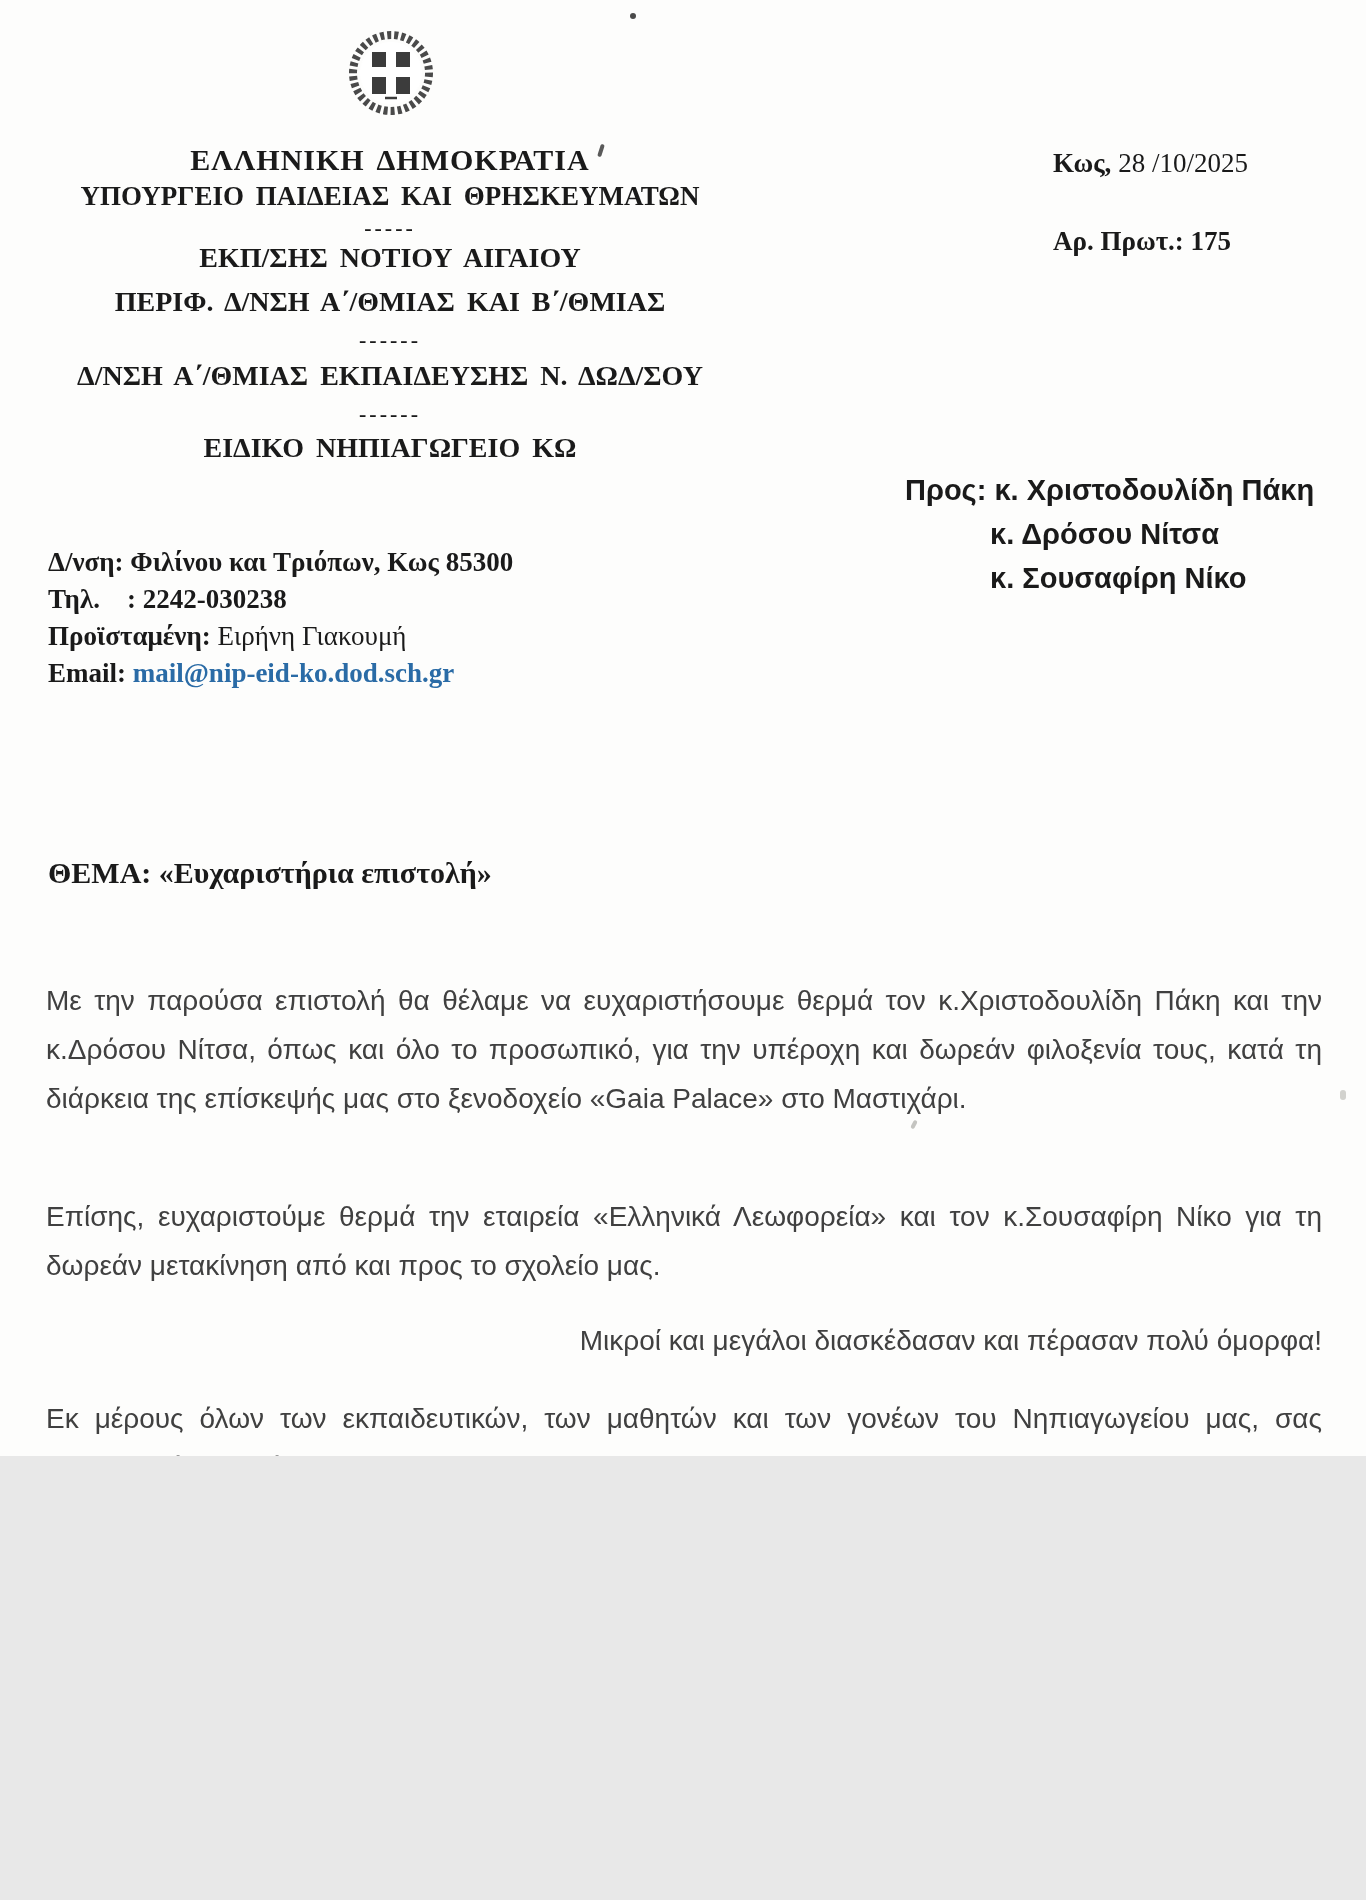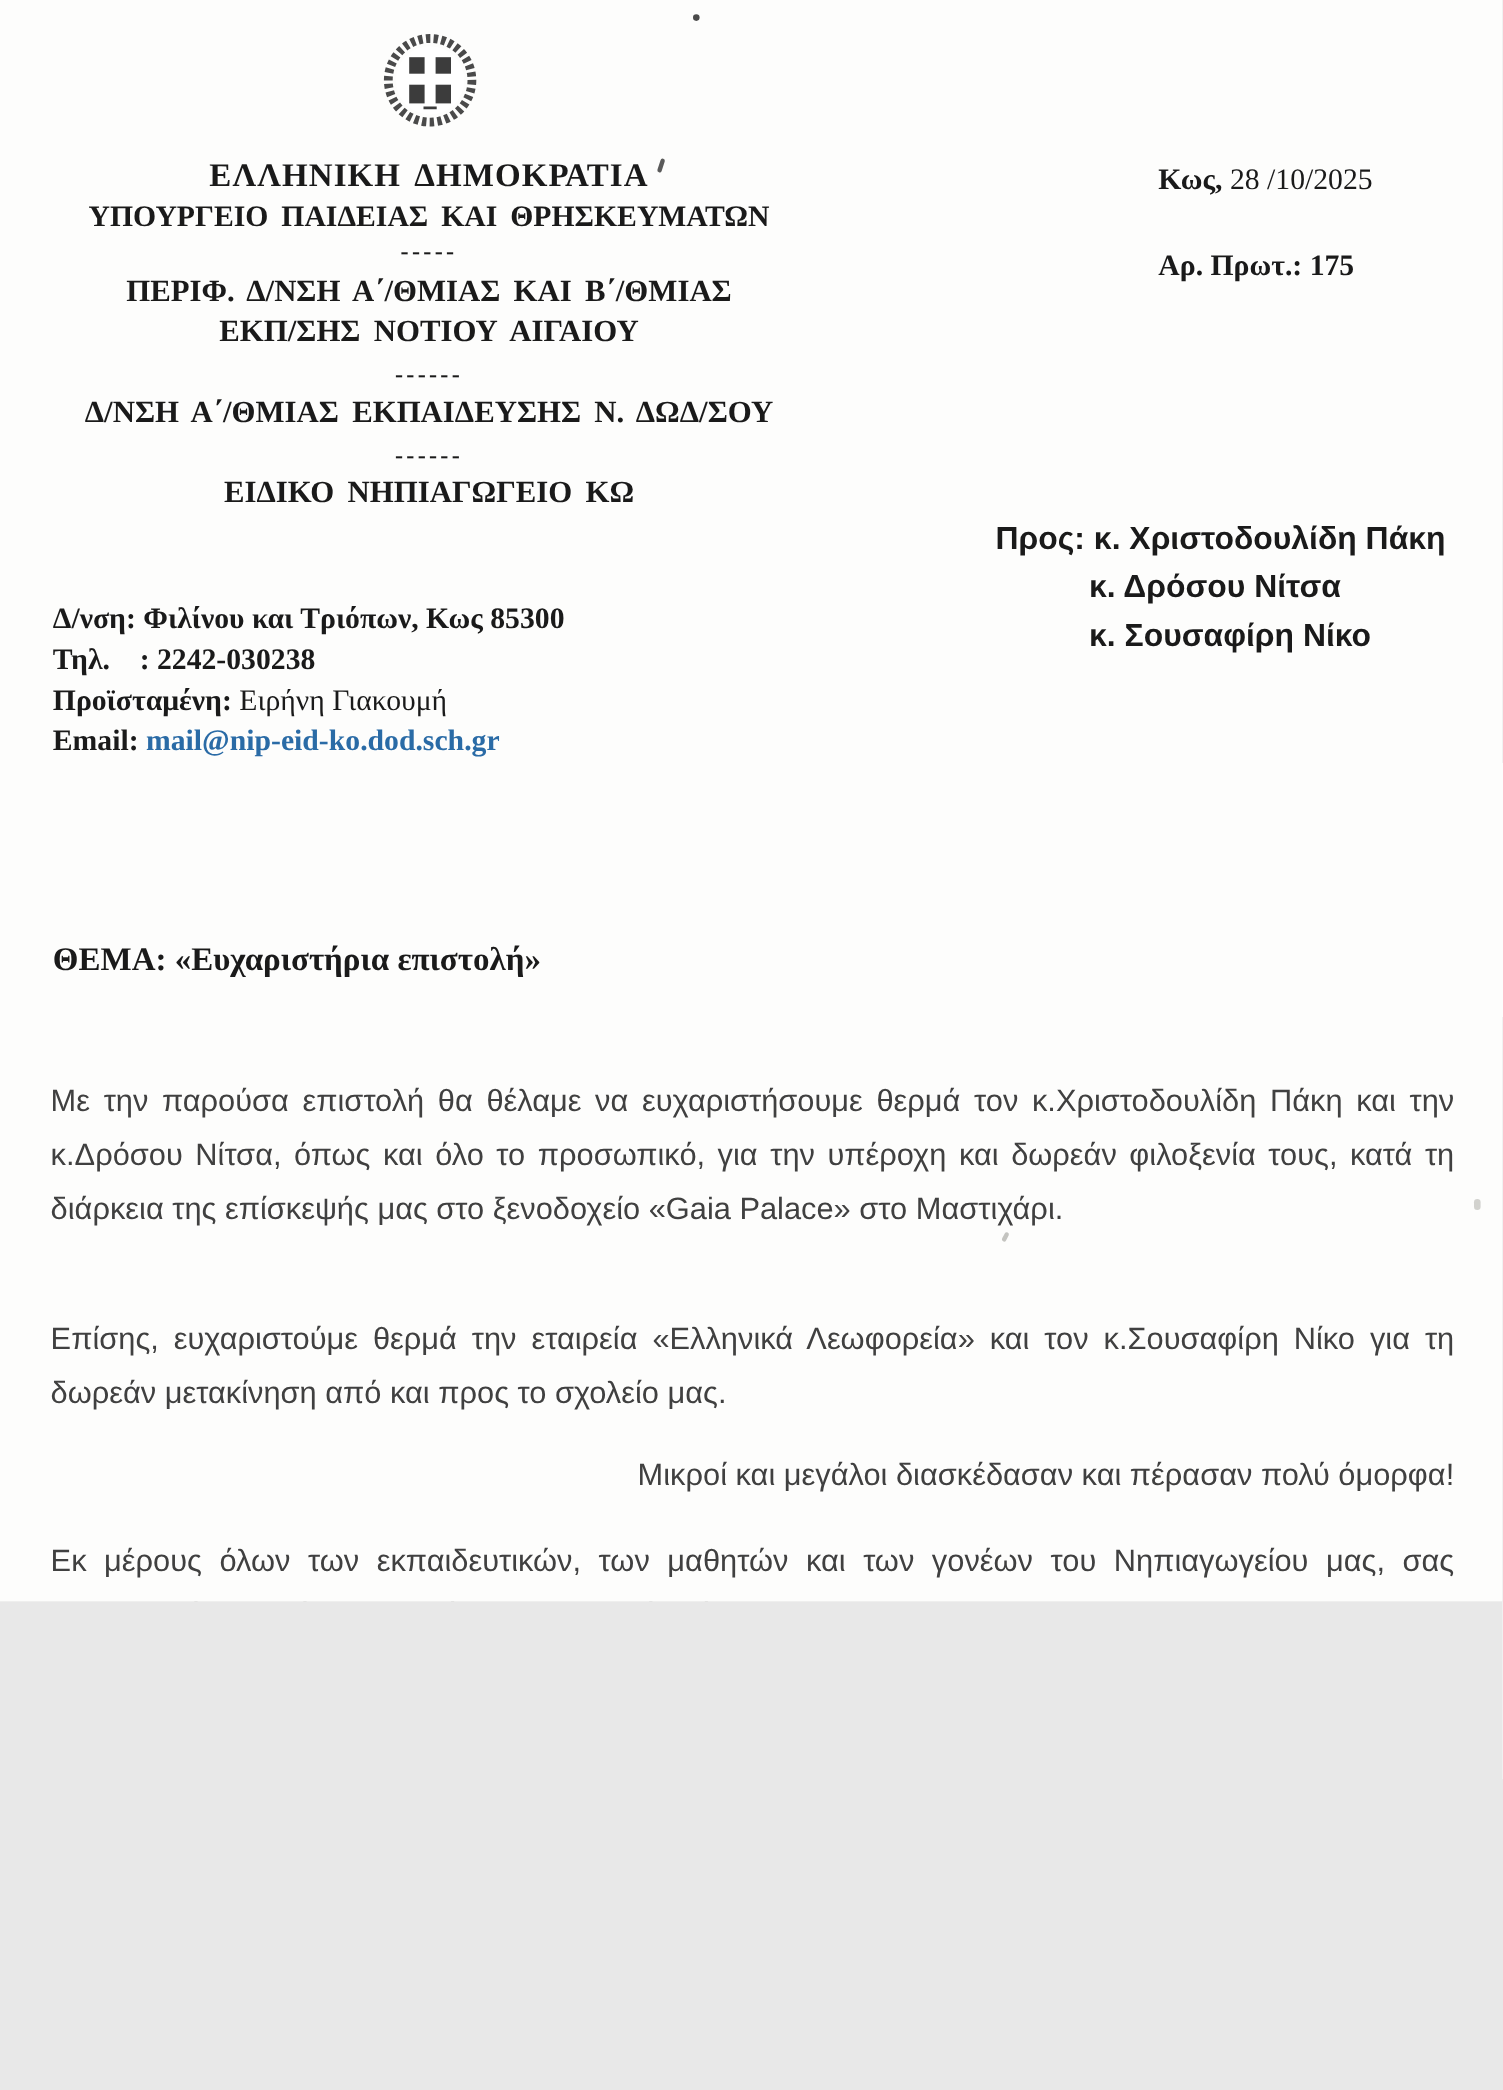--- a/index.html
+++ b/index.html
@@ -82,22 +82,22 @@
       <rect x="45" y="25" width="10" height="48" fill="#ffffff"></rect>
       <rect x="29" y="43" width="42" height="10" fill="#ffffff"></rect>
       <path d="M44 74 L56 74" stroke="#3c3c3c" stroke-width="2.5" fill="none"></path>
     </svg>
   </div>
 
   <div class="abs header-block serif">
     <div class="hl hl-1">ΕΛΛΗΝΙΚΗ ΔΗΜΟΚΡΑΤΙΑ</div>
     <div class="hl hl-2 hl-m2">ΥΠΟΥΡΓΕΙΟ ΠΑΙΔΕΙΑΣ ΚΑΙ ΘΡΗΣΚΕΥΜΑΤΩΝ</div>
     <div class="hl-dash hl-m3">-----</div>
+    <div class="hl hl-5">ΕΚΠ/ΣΗΣ ΝΟΤΙΟΥ ΑΙΓΑΙΟΥ</div>
     <div class="hl hl-4 hl-m4">ΠΕΡΙΦ. Δ/ΝΣΗ Α΄/ΘΜΙΑΣ ΚΑΙ Β΄/ΘΜΙΑΣ</div>
-    <div class="hl hl-5">ΕΚΠ/ΣΗΣ ΝΟΤΙΟΥ ΑΙΓΑΙΟΥ</div>
     <div class="hl-dash hl-m6">------</div>
     <div class="hl hl-7 hl-m7">Δ/ΝΣΗ Α΄/ΘΜΙΑΣ ΕΚΠΑΙΔΕΥΣΗΣ Ν. ΔΩΔ/ΣΟΥ</div>
     <div class="hl-dash hl-m8">------</div>
     <div class="hl hl-9 hl-m9">ΕΙΔΙΚΟ ΝΗΠΙΑΓΩΓΕΙΟ ΚΩ</div>
   </div>
 
   <div class="abs meta-date serif">
     <span class="b">Κως,</span>
     <span>28 /10/2025</span>
   </div>

